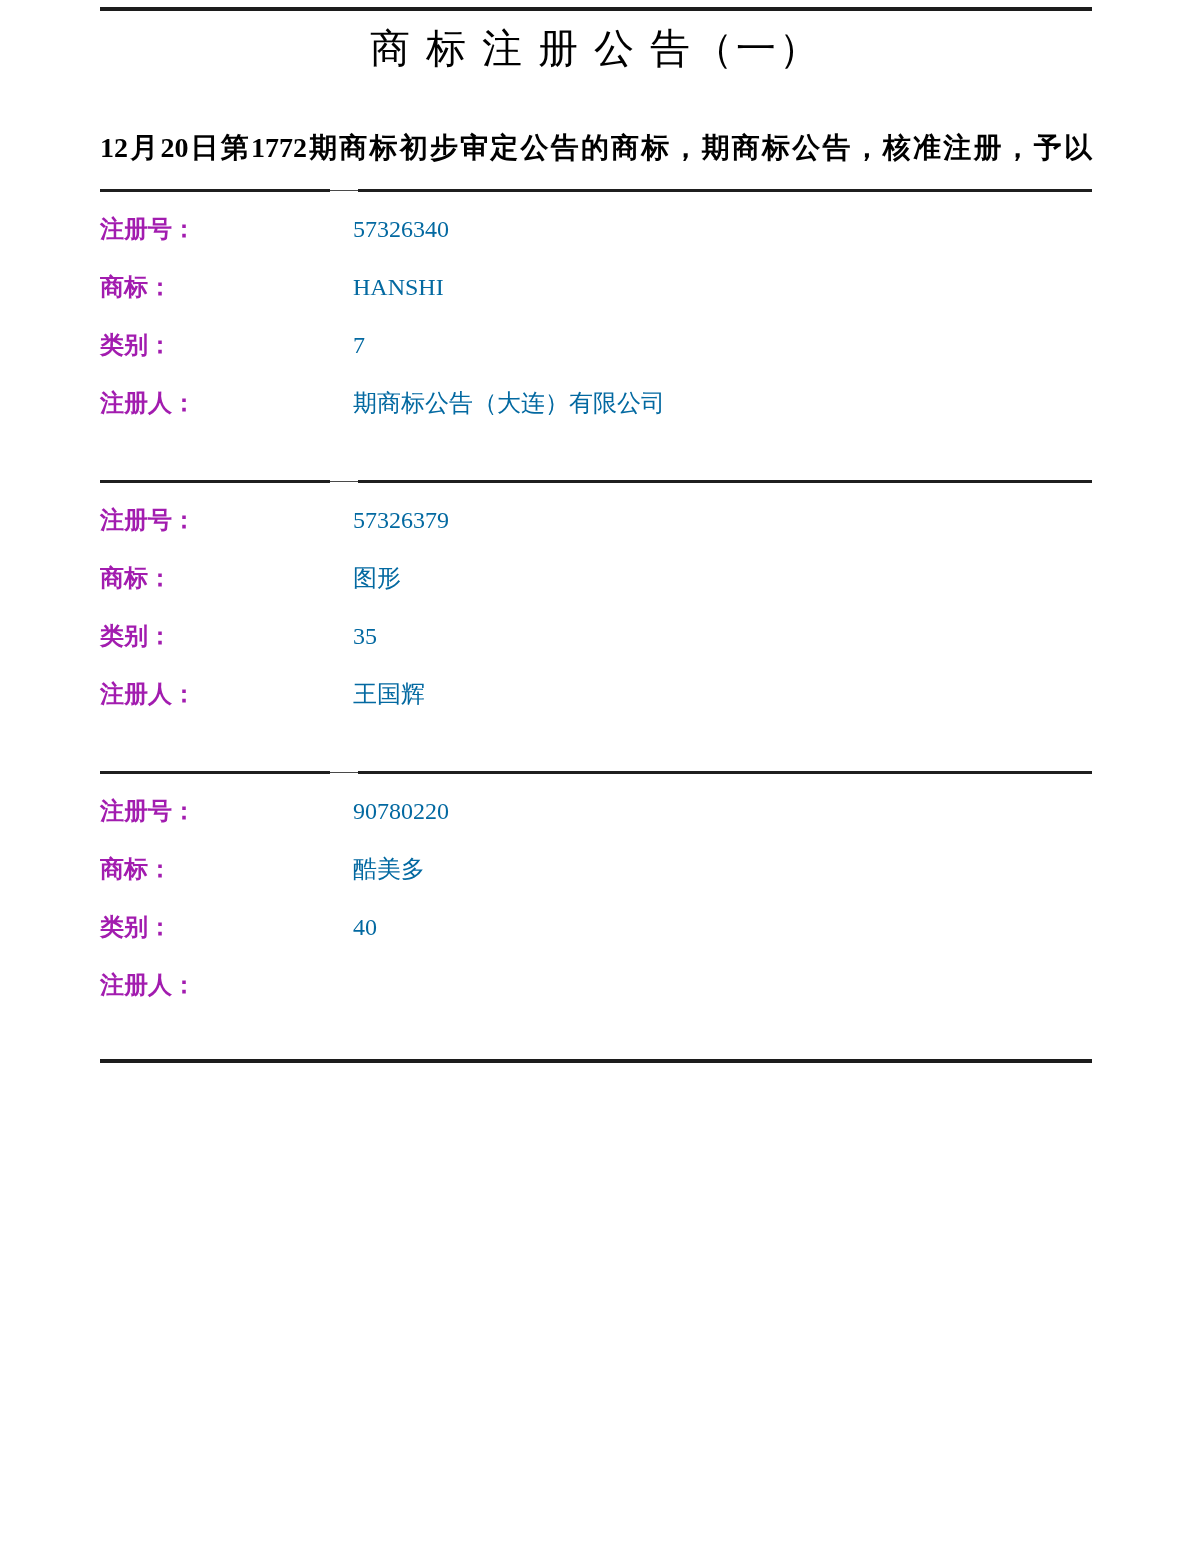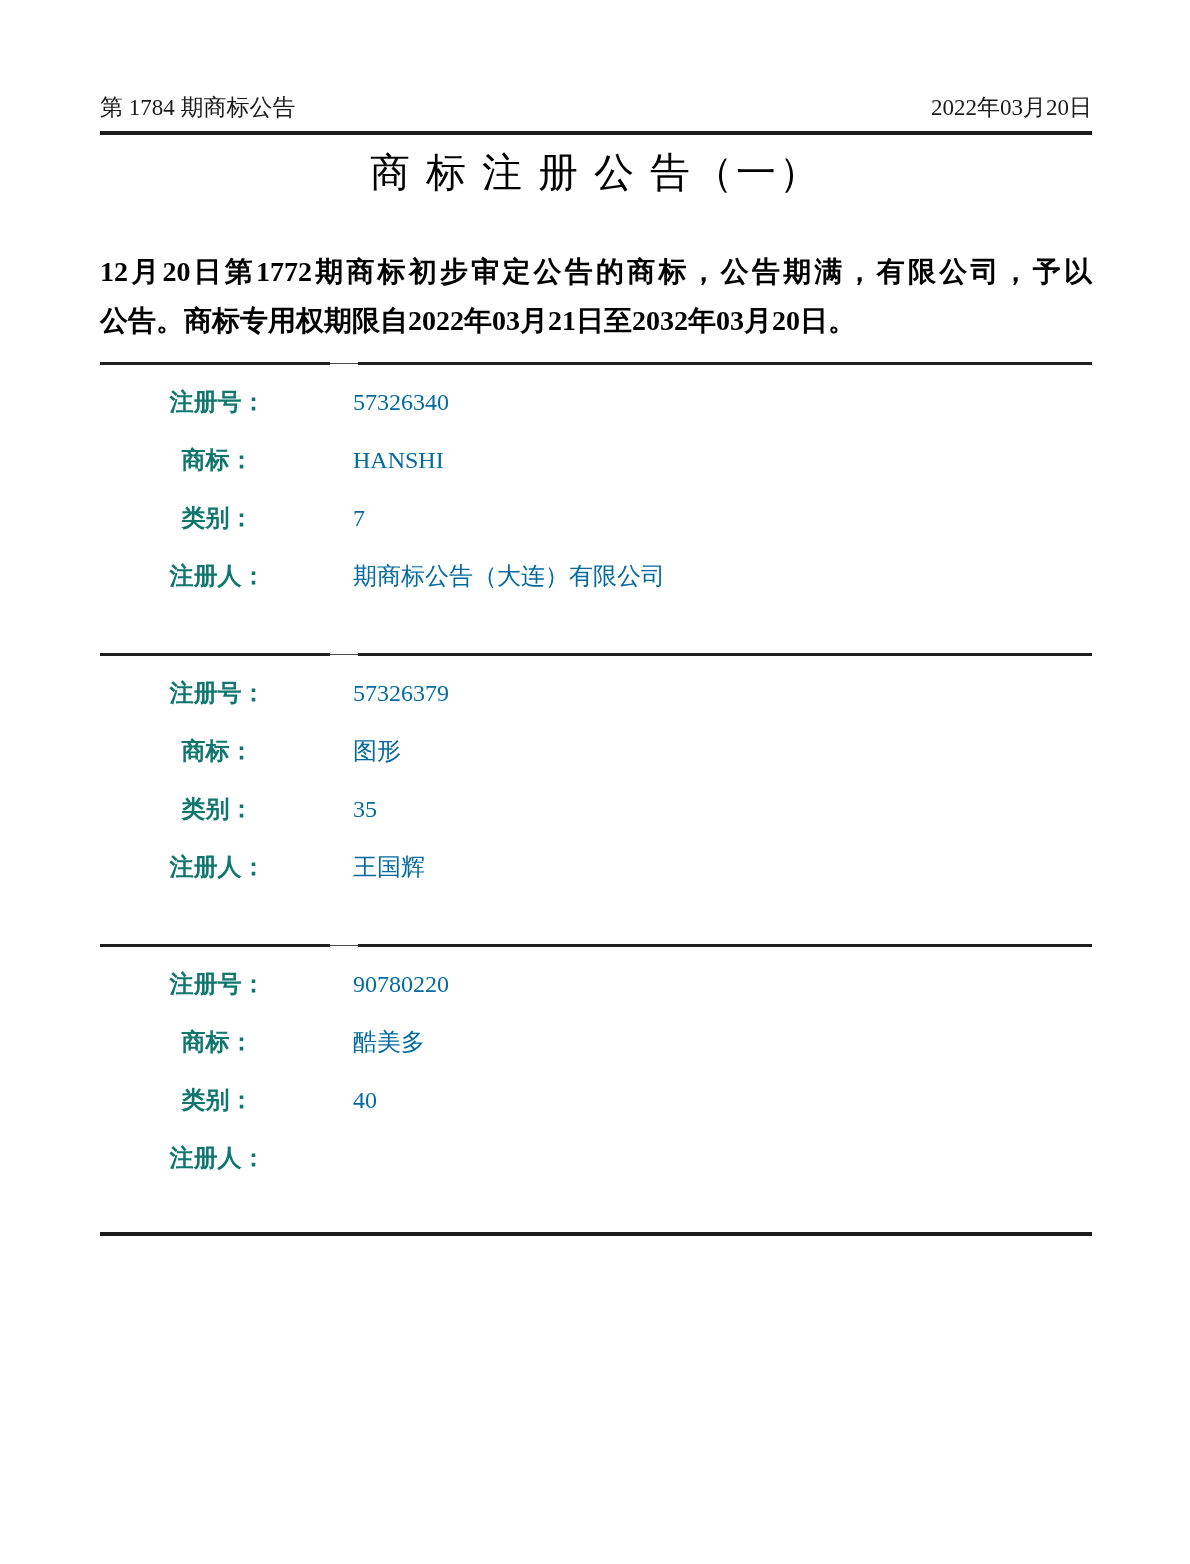--- a/index.html
+++ b/index.html
@@ -85,50 +85,45 @@
   .row {
     display: flex;
     align-items: baseline;
     margin-top: 28px;
     font-size: 24px;
     line-height: 30px;
   }
   .row.first { margin-top: 22px; }
   .lbl {
     width: 235px;
-    text-align: center;
+    text-align: left;
     font-weight: bold;
-    color: #0f766e;
+    color: #a21caf;
   }
   .val {
     margin-left: 18px;
     color: #0369a1;
   }
   .bottom-rule {
     margin-top: 59px;
     height: 4px;
     background: #1c1c1c;
   }
 </style>
 </head>
 <body>
 
 <div class="content">
 
-  <div class="header-row">
-    <span>第 1784 期商标公告</span>
-    <span>2022年03月20日</span>
-  </div>
   <div class="header-rule"></div>
 
   <h1 class="title">商 标 注 册 公 告（一）</h1>
 
   <div class="intro">
-    <div class="intro-line jl">12月20日第1772期商标初步审定公告的商标，公告期满，有限公司，予以</div>
-    <div class="intro-line">公告。商标专用权期限自2022年03月21日至2032年03月20日。</div>
+    <div class="intro-line jl">12月20日第1772期商标初步审定公告的商标，期商标公告，核准注册，予以</div>
   </div>
 
   <div class="entry first">
     <div class="sep">
       <span class="seg-l"></span>
       <span class="seg-mid"></span>
       <span class="seg-r"></span>
     </div>
     <div class="row first">
       <span class="lbl">注册号：</span>

